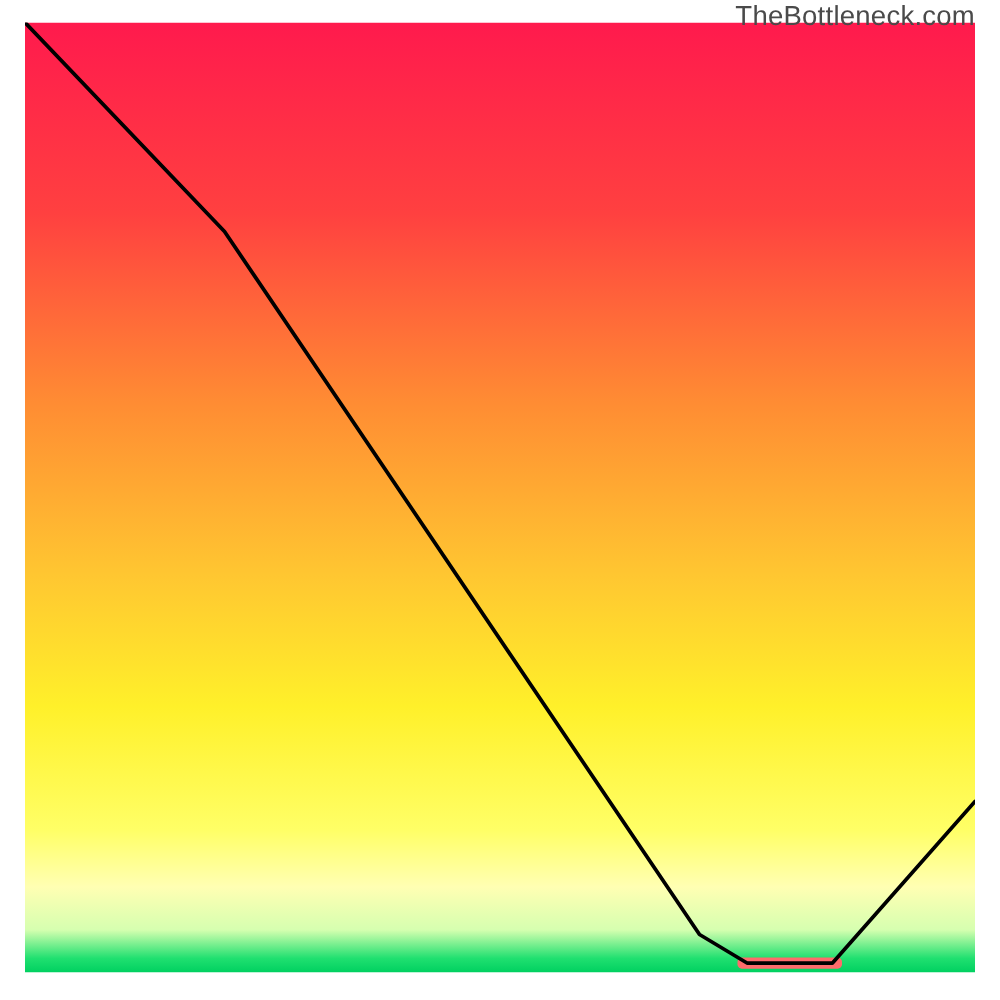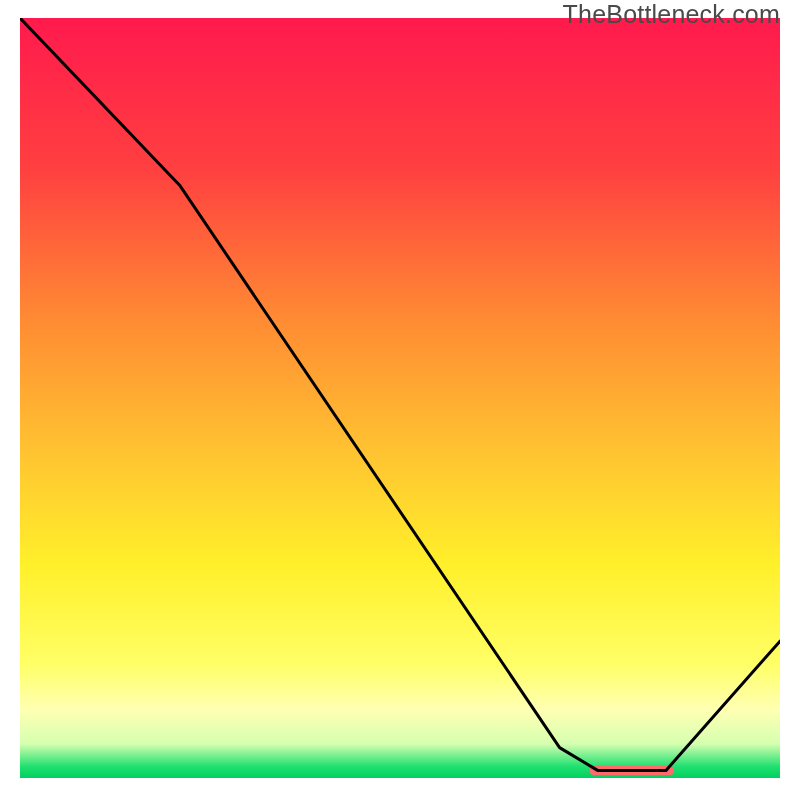--- a/index.html
+++ b/index.html
@@ -13,21 +13,21 @@
     position: absolute;
     left: 20px;
     top: 18px;
     width: 760px;
     height: 760px;
   }
   .watermark {
     position: absolute;
     top: 0px;
     right: 20px;
-    font-size: 25px;
+    font-size: 22px;
     font-weight: 400;
     color: #4a4a4a;
     letter-spacing: 0.2px;
     z-index: 10;
   }
   svg { display: block; }
 </style>
 </head>
 <body>
 

